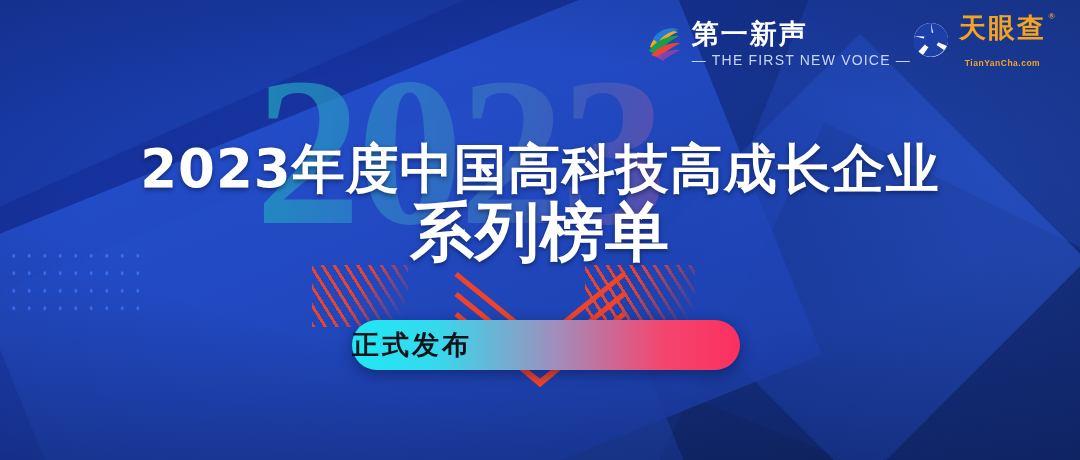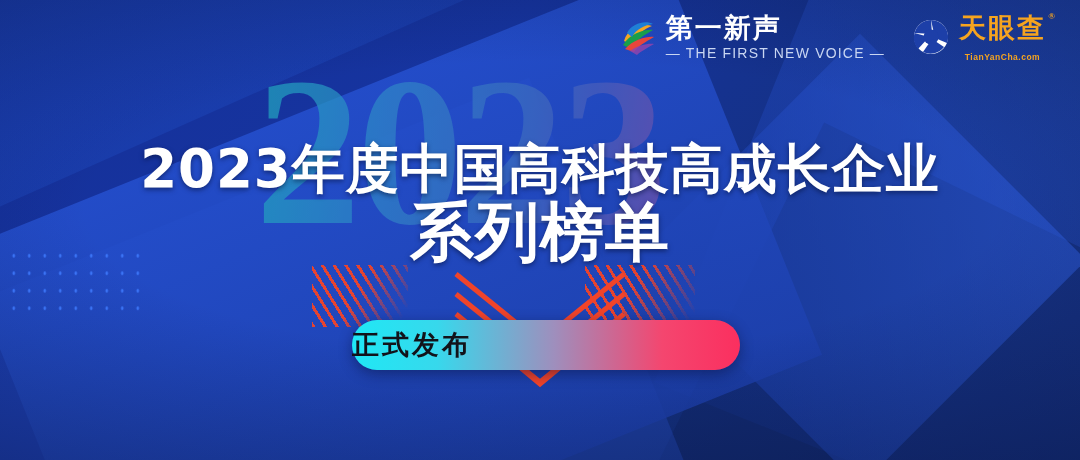--- a/index.html
+++ b/index.html
@@ -115,42 +115,42 @@
     cursor:pointer;
   }
   .cta span{
     color:#12131a;font-size:27px;font-weight:bold;letter-spacing:3px;
     font-family:"DejaVu Sans","Liberation Sans",sans-serif;
   }
 
   
   .logos{
     position:absolute;right:34px;top:14px;
-    display:flex;align-items:flex-start;gap:26px;
+    display:flex;align-items:flex-end;
   }
   .logo{display:flex;align-items:center;gap:8px;}
   .logo-mark{flex:0 0 auto;}
   .logo-text{display:flex;flex-direction:column;align-items:stretch;}
   .logo-cn{
     color:#ffffff;font-size:27px;font-weight:bold;letter-spacing:2px;line-height:1.05;
     font-family:"DejaVu Sans","Liberation Sans",sans-serif;white-space:nowrap;
   }
   .logo-cn-orange{
     color:#f6a41f;font-size:27px;font-weight:bold;letter-spacing:2px;line-height:1.05;
     font-family:Liberation Serif, serif;white-space:nowrap;
     position:relative;
   }
   .logo-sub{
     color:#c9d6f2;font-size:14px;letter-spacing:1.2px;line-height:1.4;
     margin-top:2px;text-align:center;white-space:nowrap;
     font-family:"Liberation Sans",sans-serif;
   }
   .logo-sub-orange{
     color:#f6a41f;font-size:8.5px;font-weight:bold;letter-spacing:.5px;line-height:1.4;
-    margin-top:10px;text-align:center;white-space:nowrap;
+    margin-top:16px;text-align:center;white-space:nowrap;
     font-family:"Liberation Sans",sans-serif;
   }
   .tm{
     position:absolute;top:-2px;right:-9px;
     color:#f6a41f;font-size:9px;font-weight:bold;letter-spacing:0;
   }
 </style>
 </head>
 <body>
 

